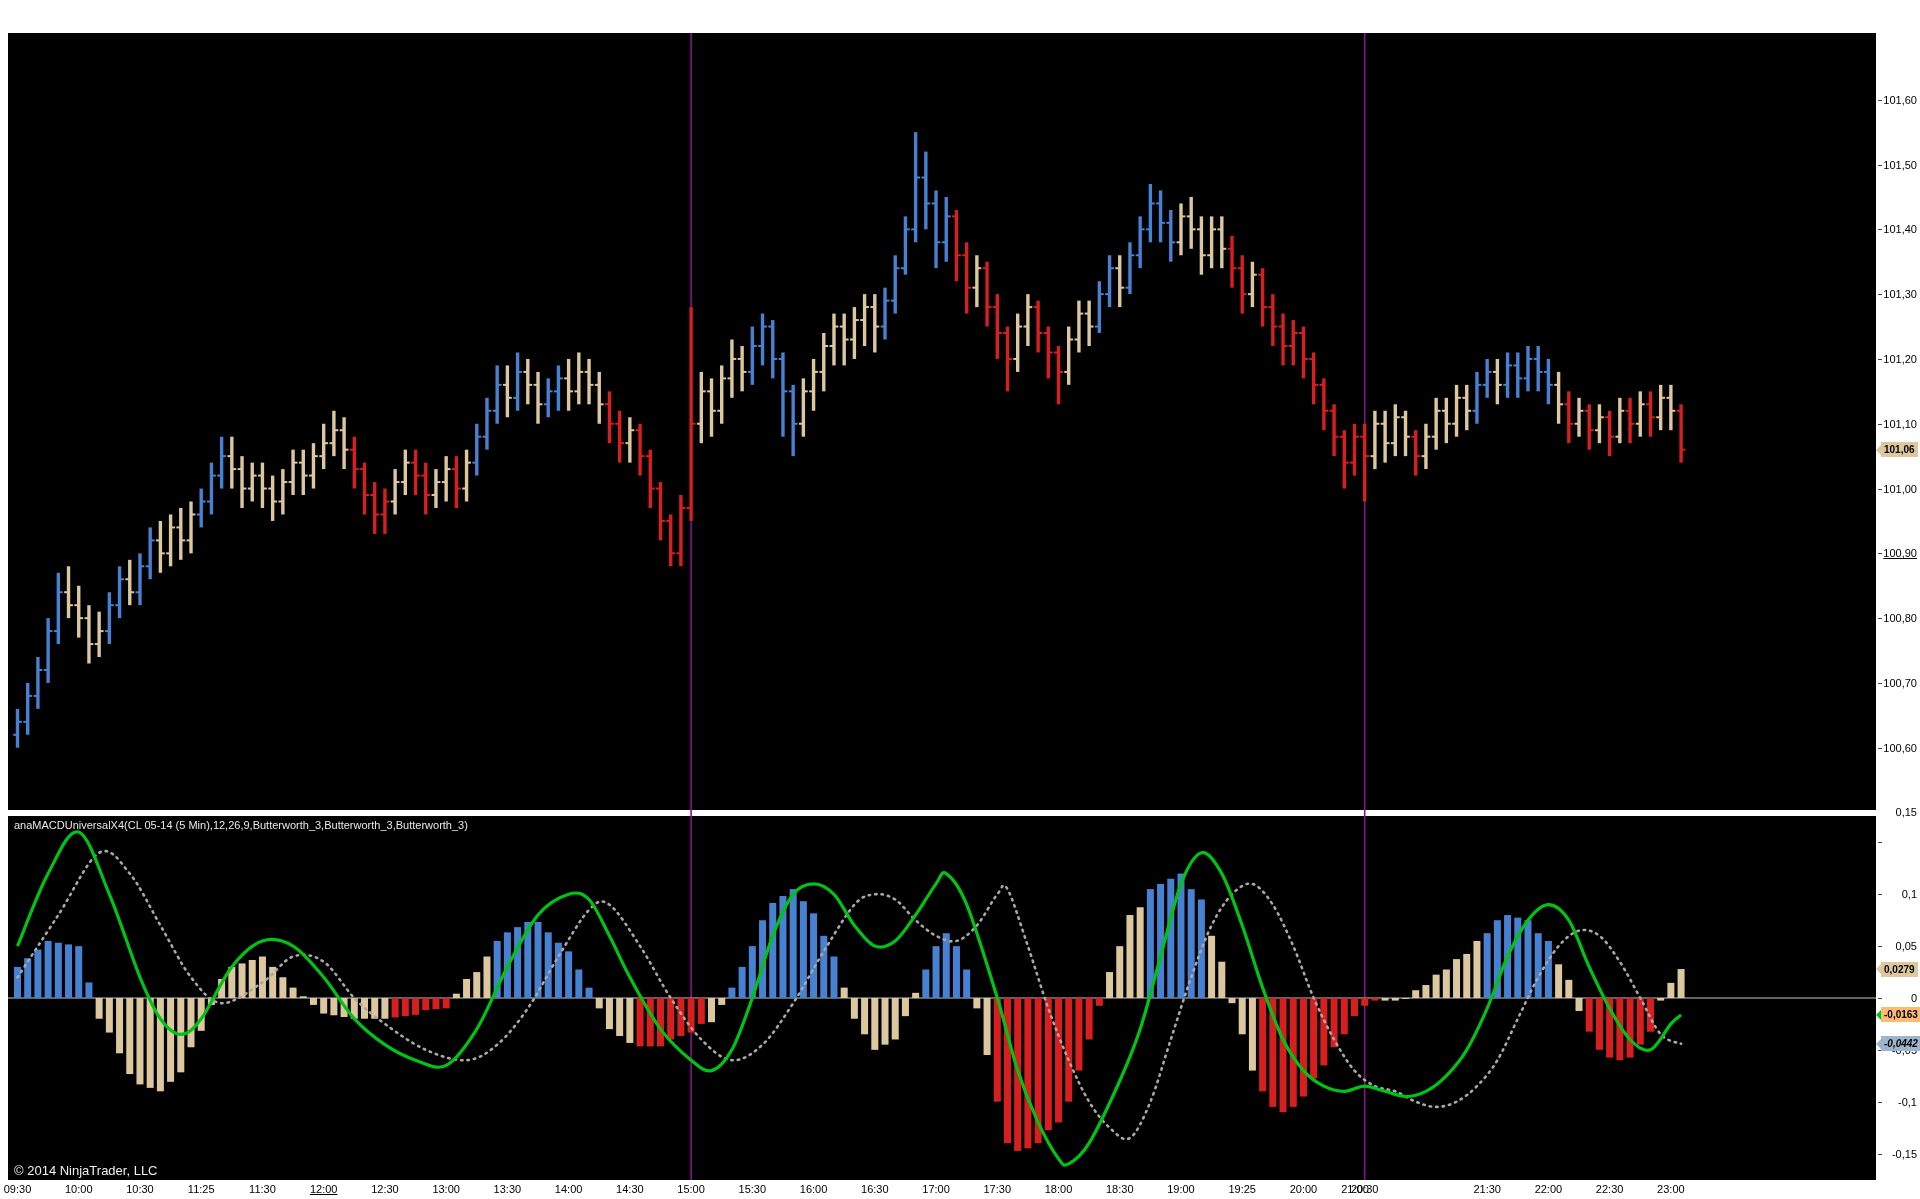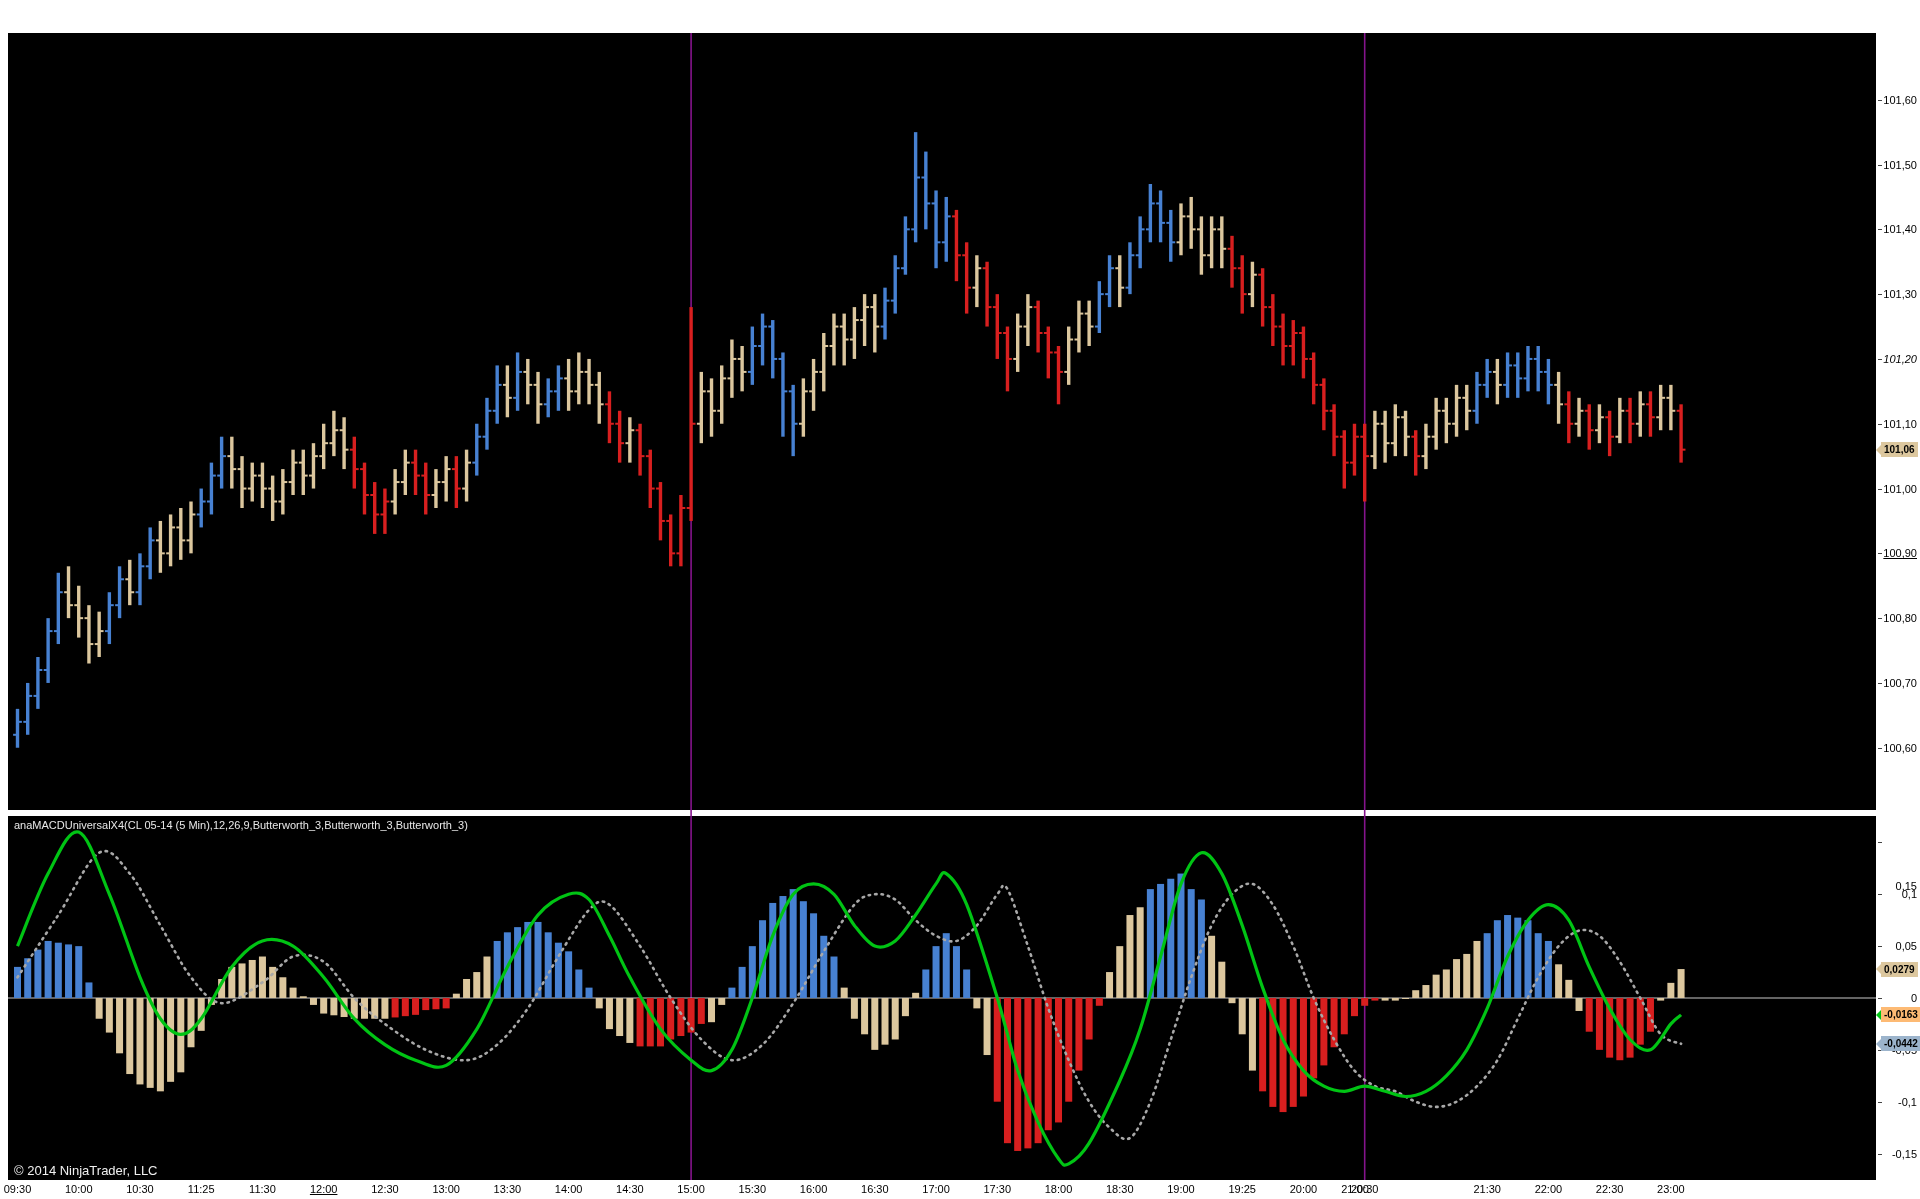--- a/index.html
+++ b/index.html
@@ -703,52 +703,52 @@
 
   <div class="axis-col" id="axisCol">
       <div class="tick-label" style="top: 93.744px;">101,60</div>
       <div class="tick-dash" style="top: 99.744px;"></div>
       <div class="tick-label" style="top: 158.544px;">101,50</div>
       <div class="tick-dash" style="top: 164.544px;"></div>
       <div class="tick-label" style="top: 223.344px;">101,40</div>
       <div class="tick-dash" style="top: 229.344px;"></div>
       <div class="tick-label" style="top: 288.144px;">101,30</div>
       <div class="tick-dash" style="top: 294.144px;"></div>
-      <div class="tick-label" style="top: 352.944px; font-style: italic;">101,20</div>
+      <div class="tick-label" style="top: 352.944px;">101,20</div>
       <div class="tick-dash" style="top: 358.944px;"></div>
       <div class="tick-label" style="top: 417.744px;">101,10</div>
       <div class="tick-dash" style="top: 423.744px;"></div>
       <div class="tick-label" style="top: 482.544px;">101,00</div>
       <div class="tick-dash" style="top: 488.544px;"></div>
       <div class="tick-label" style="top: 547.344px; text-decoration: underline;">100,90</div>
       <div class="tick-dash" style="top: 553.344px;"></div>
       <div class="tick-label" style="top: 612.144px;">100,80</div>
       <div class="tick-dash" style="top: 618.144px;"></div>
       <div class="tick-label" style="top: 676.944px;">100,70</div>
       <div class="tick-dash" style="top: 682.944px;"></div>
       <div class="tick-label" style="top: 741.744px;">100,60</div>
       <div class="tick-dash" style="top: 747.744px;"></div>
-      <div class="tick-label" style="top: 880px;">0,15</div>
+      <div class="tick-label" style="top: 806px;">0,15</div>
       <div class="tick-dash" style="top: 842.45px;"></div>
       <div class="tick-label" style="top: 888.3px;">0,1</div>
       <div class="tick-dash" style="top: 894.3px;"></div>
       <div class="tick-label" style="top: 940.15px;">0,05</div>
       <div class="tick-dash" style="top: 946.15px;"></div>
       <div class="tick-label" style="top: 992px;">0</div>
       <div class="tick-dash" style="top: 998px;"></div>
       <div class="tick-label" style="top: 1043.85px;">-0,05</div>
       <div class="tick-dash" style="top: 1049.85px;"></div>
       <div class="tick-label" style="top: 1095.7px;">-0,1</div>
       <div class="tick-dash" style="top: 1101.7px;"></div>
       <div class="tick-label" style="top: 1147.55px;">-0,15</div>
       <div class="tick-dash" style="top: 1153.55px;"></div>
       <div class="badge" style="top: 442.164px; background: rgb(220, 199, 158);">101,06<span class="arrow" style="border-right-color: rgb(220, 199, 158);"></span></div>
       <div class="badge" style="top: 961.568px; background: rgb(220, 199, 158);">0,0279<span class="arrow" style="border-right-color: rgb(220, 199, 158);"></span></div>
       <div class="badge" style="top: 1007.4px; background: #fdba74;">-0,0163<span class="arrow" style="border-right-color: rgb(0, 196, 20);"></span></div>
-      <div class="badge" style="top: 1036.34px; background: rgb(156, 180, 204);">-0,0442<span class="arrow" style="border-right-color: rgb(156, 180, 204);"></span></div>
+      <div class="badge" style="top: 1036.34px; background: rgb(156, 180, 204); font-style: italic;">-0,0442<span class="arrow" style="border-right-color: rgb(156, 180, 204);"></span></div>
     </div>
 
   <div class="time-axis" id="timeAxis">
       <div class="time-label" style="left: -6.5px;">09:30</div>
       <div class="time-label" style="left: 54.736px;">10:00</div>
       <div class="time-label" style="left: 115.972px;">10:30</div>
       <div class="time-label" style="left: 177.208px;">11:25</div>
       <div class="time-label" style="left: 238.444px;">11:30</div>
       <div class="time-label" style="left: 299.68px; text-decoration: underline;">12:00</div>
       <div class="time-label" style="left: 360.916px;">12:30</div>

